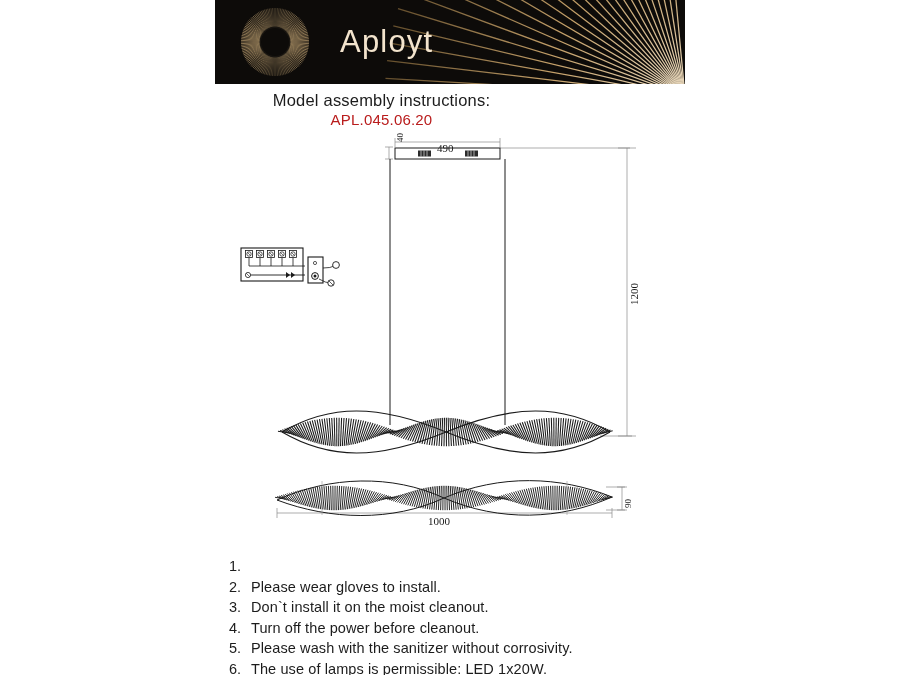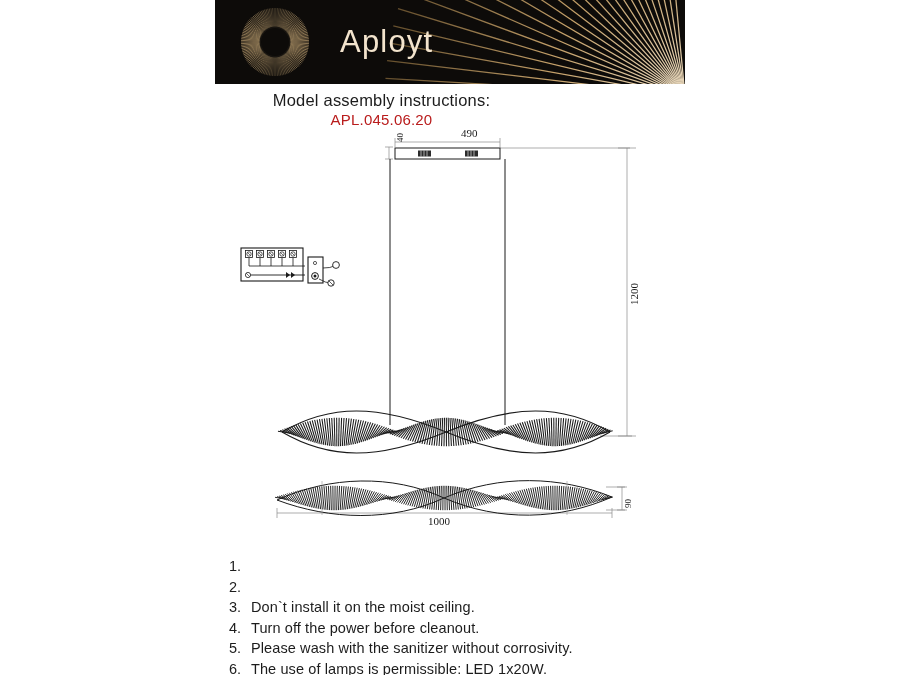--- a/index.html
+++ b/index.html
@@ -75,21 +75,21 @@
   }
 
   
   .dim {
     position: absolute;
     font-family: "Liberation Serif", serif;
     font-size: 11px;
     color: #1a1a1a;
     white-space: nowrap;
   }
-  .dim-490 { left: 437px; top: 127px; margin-left: 24px; }
+  .dim-490 { left: 437px; top: 142px; }
   .dim-1000 { left: 428px; top: 515px; text-align: center; }
   .dim-40-top {
     left: 395px; top: 142px;
     transform: rotate(-90deg);
     transform-origin: left top;
     font-size: 9px;
   }
   .dim-1200 {
     left: 628px; top: 305px;
     transform: rotate(-90deg);
@@ -789,24 +789,25 @@
 <div class="dim dim-1200">1200</div>
 <div class="dim dim-1000">1000</div>
 <div class="dim dim-90">90</div>
 
 <div class="instructions">
   <div class="instr-row">
     <span class="instr-num">1.</span>
   </div>
   <div class="instr-row">
     <span class="instr-num">2.</span>
+    <span class="instr-text">Please wear gloves to install.</span>
   </div>
   <div class="instr-row">
     <span class="instr-num">3.</span>
-    <span class="instr-text">Don`t install it on the moist ceiling.</span>
+    <span class="instr-text">Don`t install it on the moist cleanout.</span>
   </div>
   <div class="instr-row">
     <span class="instr-num">4.</span>
     <span class="instr-text">Turn off the power before cleanout.</span>
   </div>
   <div class="instr-row">
     <span class="instr-num">5.</span>
     <span class="instr-text">Please wash with the sanitizer without corrosivity.</span>
   </div>
   <div class="instr-row">

